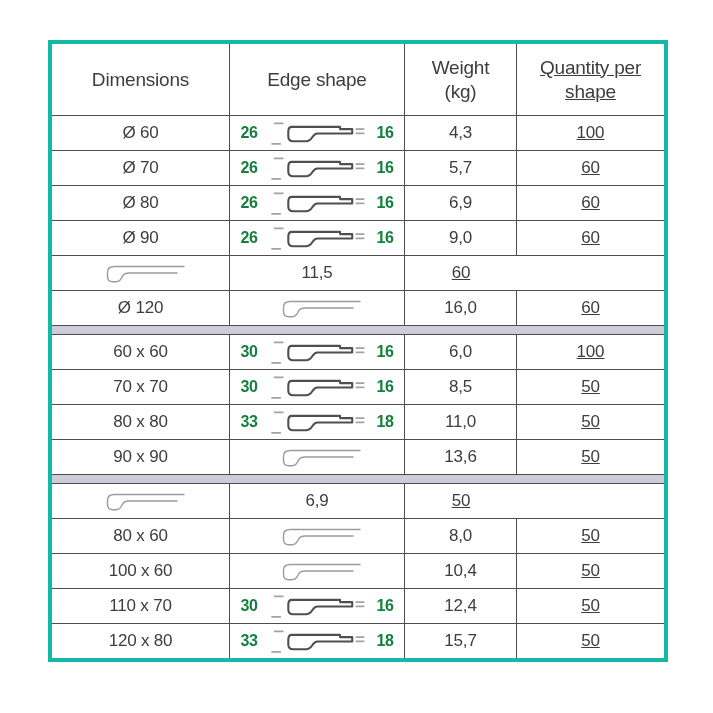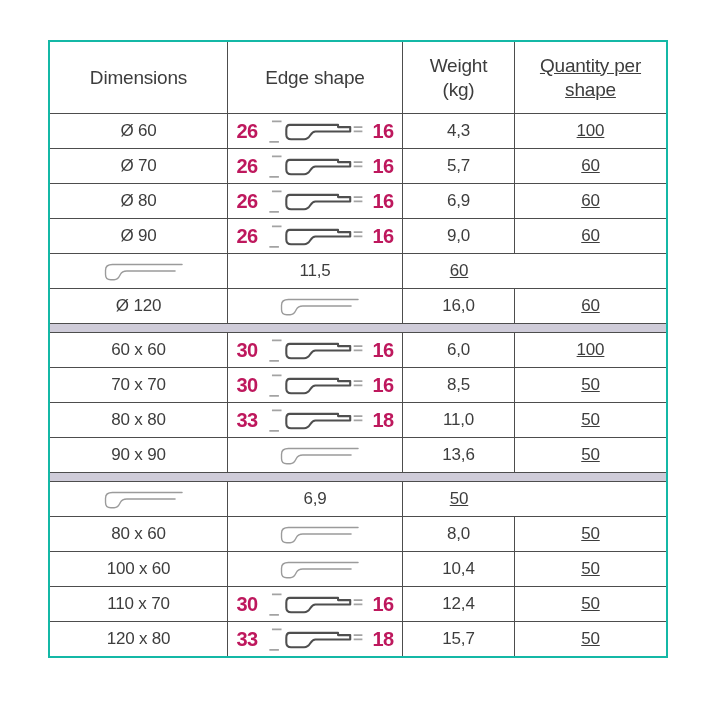--- a/index.html
+++ b/index.html
@@ -5,21 +5,21 @@
   html,body{margin:0;padding:0;background:#ffffff;}
   body{
     width:713px;height:713px;
     font-family:"Liberation Sans", sans-serif;
     color:#3d3d3d;
     position:relative;
   }
   .page{position:absolute;left:48px;top:40px;}
   .spec-table{
     width:620px;
-    border:2px solid #14b8a6;
+    border:4px solid #14b8a6;
     box-sizing:border-box;
     background:#fff;
   }
   .row{
     display:grid;
     grid-template-columns:178px 175px 112px 1fr;
     border-bottom:1px solid #4d4d4d;
   }
   .row:last-child{border-bottom:none;}
   .cell{
@@ -35,21 +35,21 @@
   .cell:last-child{border-right:none;text-decoration:underline;}
   .hrow .cell{min-height:71px;font-size:19px;line-height:1.25;}
   .hrow .cell{flex-direction:column;}
   .band{
     height:8px;
     background:#cfccd9;
     border-bottom:1px solid #4d4d4d;
   }
   .edge{gap:7px;padding:0 4px;}
   .num{
-    font-size:20px;font-weight:700;color:#be185d;
+    font-size:16px;font-weight:700;color:#15803d;
     letter-spacing:-0.5px;line-height:1;
     min-width:22px;
   }
   .glyph{width:100px;height:30px;flex:0 0 auto;display:block;}
   .prof{stroke:#4f4f4f;stroke-width:2.4;fill:none;stroke-linejoin:round;stroke-linecap:round;}
   .dash{stroke:#a3a3a3;stroke-width:2;fill:none;stroke-linecap:butt;}
   .thinline{stroke:#9b9b9b;stroke-width:1.6;fill:none;stroke-linejoin:round;stroke-linecap:round;}
   .defs{position:absolute;width:0;height:0;overflow:hidden;}
 </style>
 </head>

